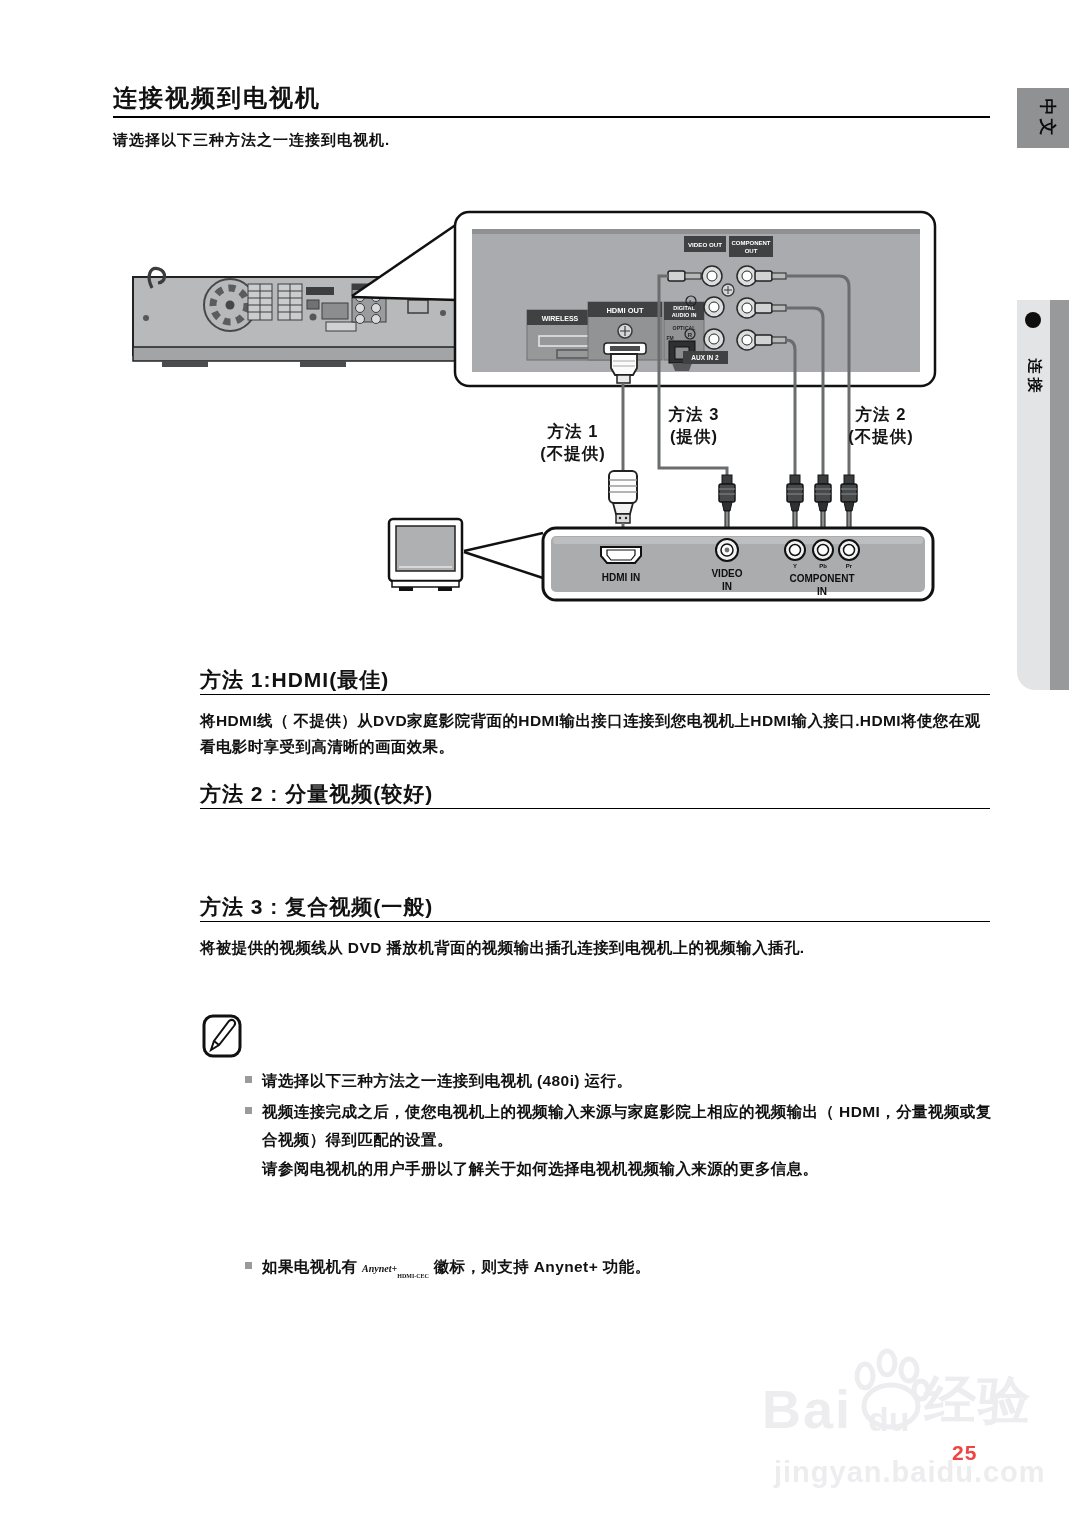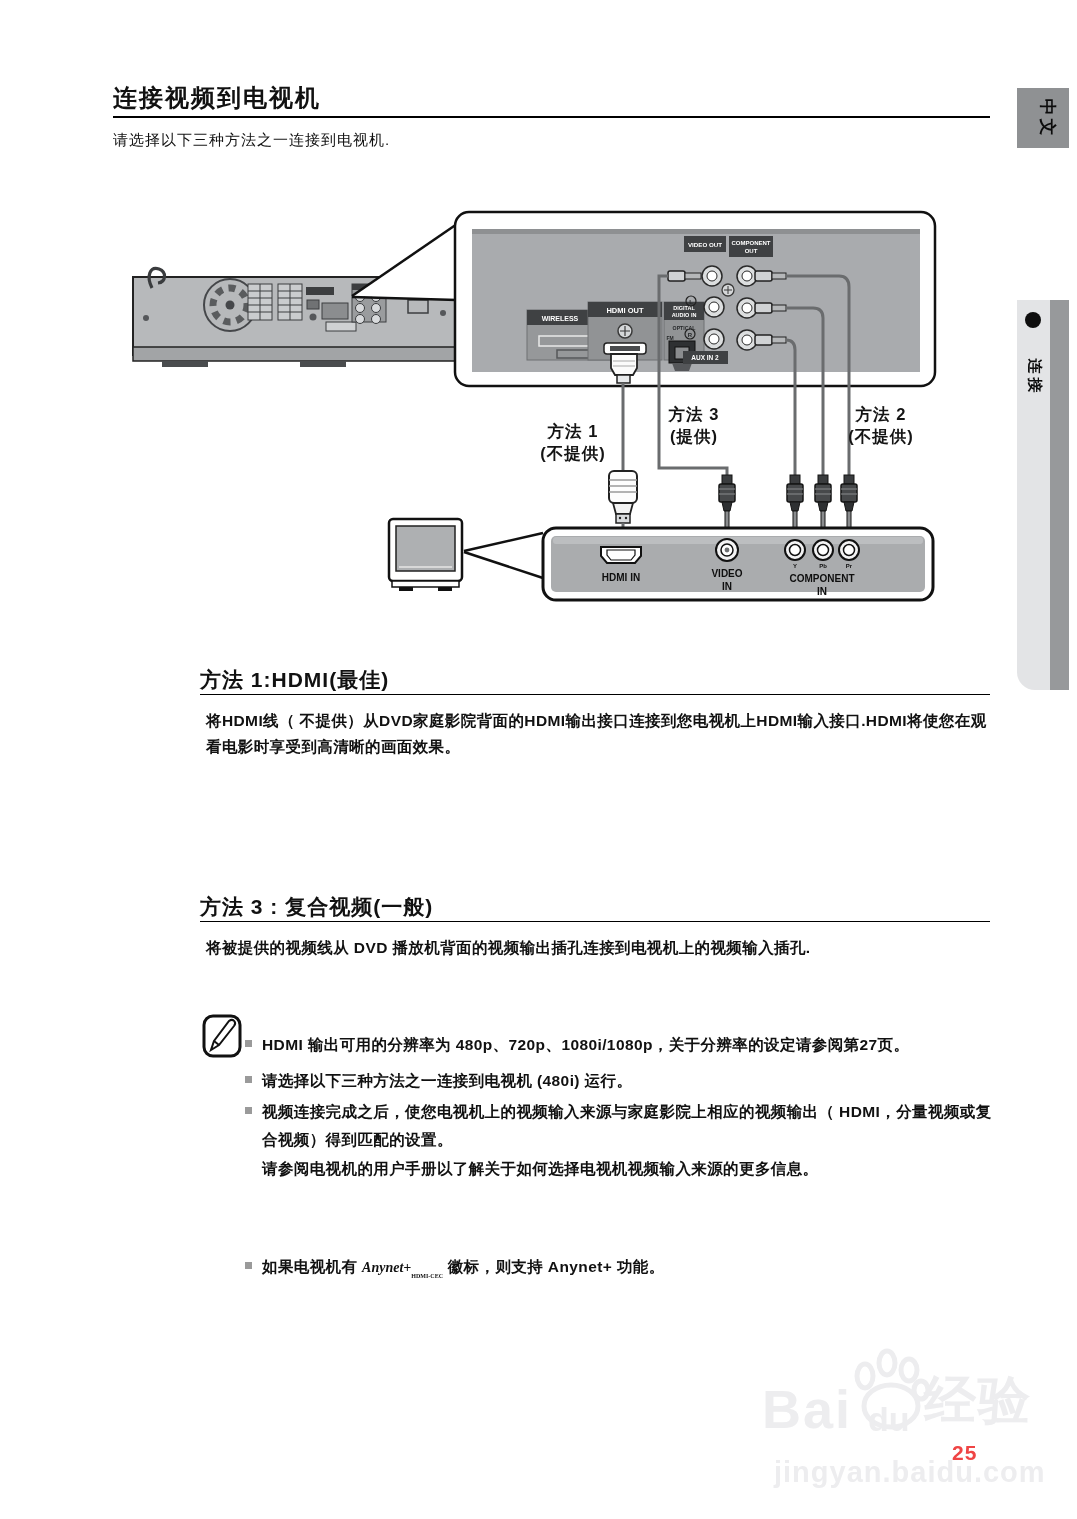--- a/index.html
+++ b/index.html
@@ -2,32 +2,32 @@
 <html><head>
 <meta charset="utf-8">
 <style>
   html,body{margin:0;padding:0;background:#fff;}
   #page{position:relative;width:1069px;height:1519px;background:#ffffff;overflow:hidden;
         font-family:"Liberation Sans","DejaVu Sans",sans-serif;color:#111;}
   .abs{position:absolute;}
   
   #doc-title{left:113px;top:82px;font-size:24px;font-weight:bold;letter-spacing:2px;}
   #title-rule{left:113px;top:116px;width:877px;height:2px;background:#000;}
-  #doc-subtitle{left:113px;top:131px;font-size:15px;font-weight:400;letter-spacing:1px;}
+  #doc-subtitle{left:113px;top:131px;font-size:15px;font-weight:700;letter-spacing:1px;}
   
   .sec-head{left:200px;width:790px;font-size:21px;font-weight:bold;letter-spacing:1px;
             border-bottom:1.6px solid #000;padding-bottom:0;}
-  .sec-body{left:200px;width:792px;font-size:15.5px;font-weight:600;line-height:26px;letter-spacing:0.4px;margin-left:6px;}
+  .sec-body{left:200px;width:792px;font-size:15.5px;font-weight:600;line-height:26px;letter-spacing:0.4px;}
   
   .note-row{left:245px;width:745px;font-size:15.5px;font-weight:600;line-height:28px;
             letter-spacing:0.4px;padding-left:17px;}
   .note-row .nb{position:absolute;left:0;top:9px;width:7px;height:7px;background:#9a9a9a;}
   .note-row.nobullet{padding-left:17px;}
   .anynet-logo{font-family:"Liberation Serif","DejaVu Serif",serif;font-style:italic;
-               font-weight:bold;font-size:14px;letter-spacing:0;}
+               font-weight:bold;font-size:10px;letter-spacing:0;}
   .anynet-sub{font-size:6px;vertical-align:-6px;font-style:normal;letter-spacing:0;}
   
   #lang-box{left:1017px;top:88px;width:60px;height:60px;background:#8f9193;
             display:flex;align-items:center;justify-content:center;}
   #lang-box span{transform:rotate(90deg);font-size:17px;font-weight:bold;letter-spacing:3px;white-space:nowrap;color:#0c0c0c;}
   #side-tab{left:1017px;top:300px;width:60px;height:390px;border-bottom-left-radius:18px;overflow:hidden;}
   #side-tab .light{position:absolute;left:0;top:0;width:33px;height:100%;background:#e3e4e6;}
   #side-tab .dark{position:absolute;left:33px;top:0;width:27px;height:100%;background:#97999b;}
   #tab-dot{position:absolute;left:8px;top:12px;width:16px;height:16px;border-radius:50%;background:#0e0e0e;}
   #tab-label-wrap{position:absolute;left:0;top:42px;width:33px;height:70px;display:flex;align-items:center;justify-content:center;}
@@ -289,34 +289,31 @@
         <text class="plbl" x="849" y="568" font-size="6" text-anchor="middle">Pr</text>
         <text class="plbl" x="822" y="582" font-size="10" text-anchor="middle">COMPONENT</text>
         <text class="plbl" x="822" y="595" font-size="10" text-anchor="middle">IN</text>
       </g>
     </g>
   </svg>
 
   <div class="abs sec-head" style="top:666px">方法 1:HDMI(最佳)</div>
   <div class="abs sec-body" style="top:708px">将HDMI线（ 不提供）从DVD家庭影院背面的HDMI输出接口连接到您电视机上HDMI输入接口.HDMI将使您在观看电影时享受到高清晰的画面效果。</div>
 
+  <div class="abs sec-head" style="top:780px">方法 2 : 分量视频(较好)</div>
 
   <div class="abs sec-head" style="top:893px">方法 3 : 复合视频(一般)</div>
   <div class="abs sec-body" style="top:935px">将被提供的视频线从 DVD 播放机背面的视频输出插孔连接到电视机上的视频输入插孔.</div>
 
   <svg class="abs" style="left:202px;top:1014px" width="42" height="46" viewBox="0 0 42 46">
     <rect x="2" y="2" width="36" height="40" rx="9" fill="#fff" stroke="#111" stroke-width="3"></rect>
     <path d="M27,7 C31,4 35,8 32,12 L17,31 L9,36 L12,27 Z" fill="#fff" stroke="#111" stroke-width="2"></path>
     <path d="M12,27 L17,31" stroke="#111" stroke-width="2"></path>
   </svg>
 
-  <div class="abs note-row" style="top:1031px">
-    <span class="nb"></span>
-    <span>HDMI 输出可用的分辨率为 480p、720p、1080i/1080p，关于分辨率的设定请参阅第27页。</span>
-  </div>
   <div class="abs note-row" style="top:1067px">
     <span class="nb"></span>
     <span>请选择以下三种方法之一连接到电视机 (480i) 运行。</span>
   </div>
   <div class="abs note-row" style="top:1098px;width:732px">
     <span class="nb"></span>
     <span>视频连接完成之后，使您电视机上的视频输入来源与家庭影院上相应的视频输出（ HDMI，分量视频或复合视频）得到匹配的设置。</span>
   </div>
   <div class="abs note-row nobullet" style="top:1155px">
     <span>请参阅电视机的用户手册以了解关于如何选择电视机视频输入来源的更多信息。</span>

